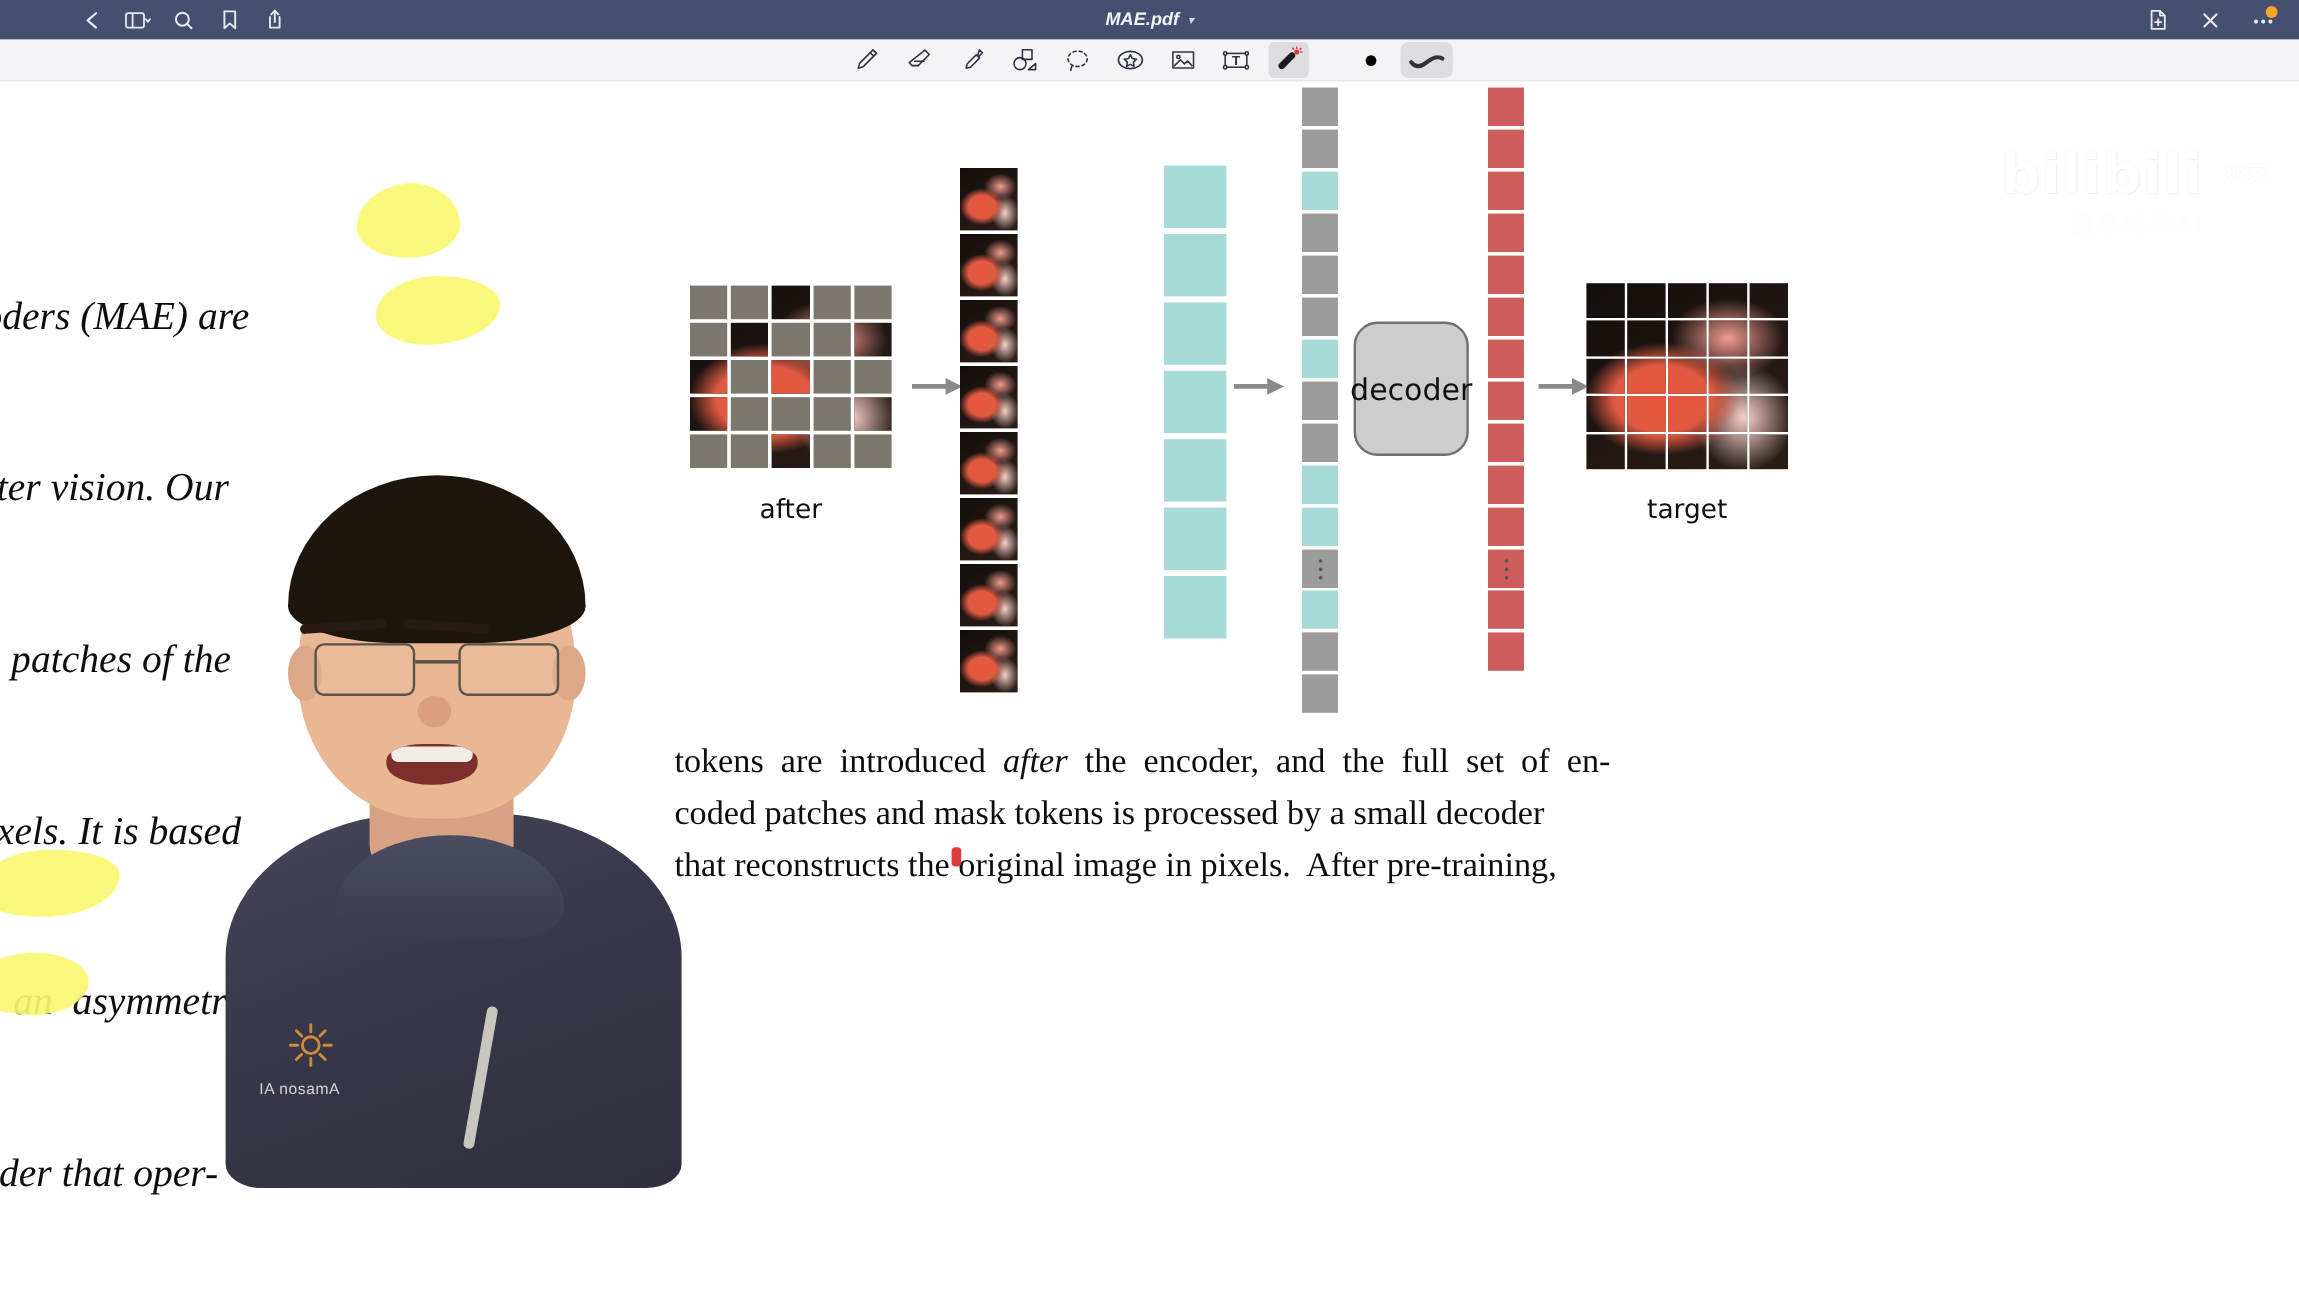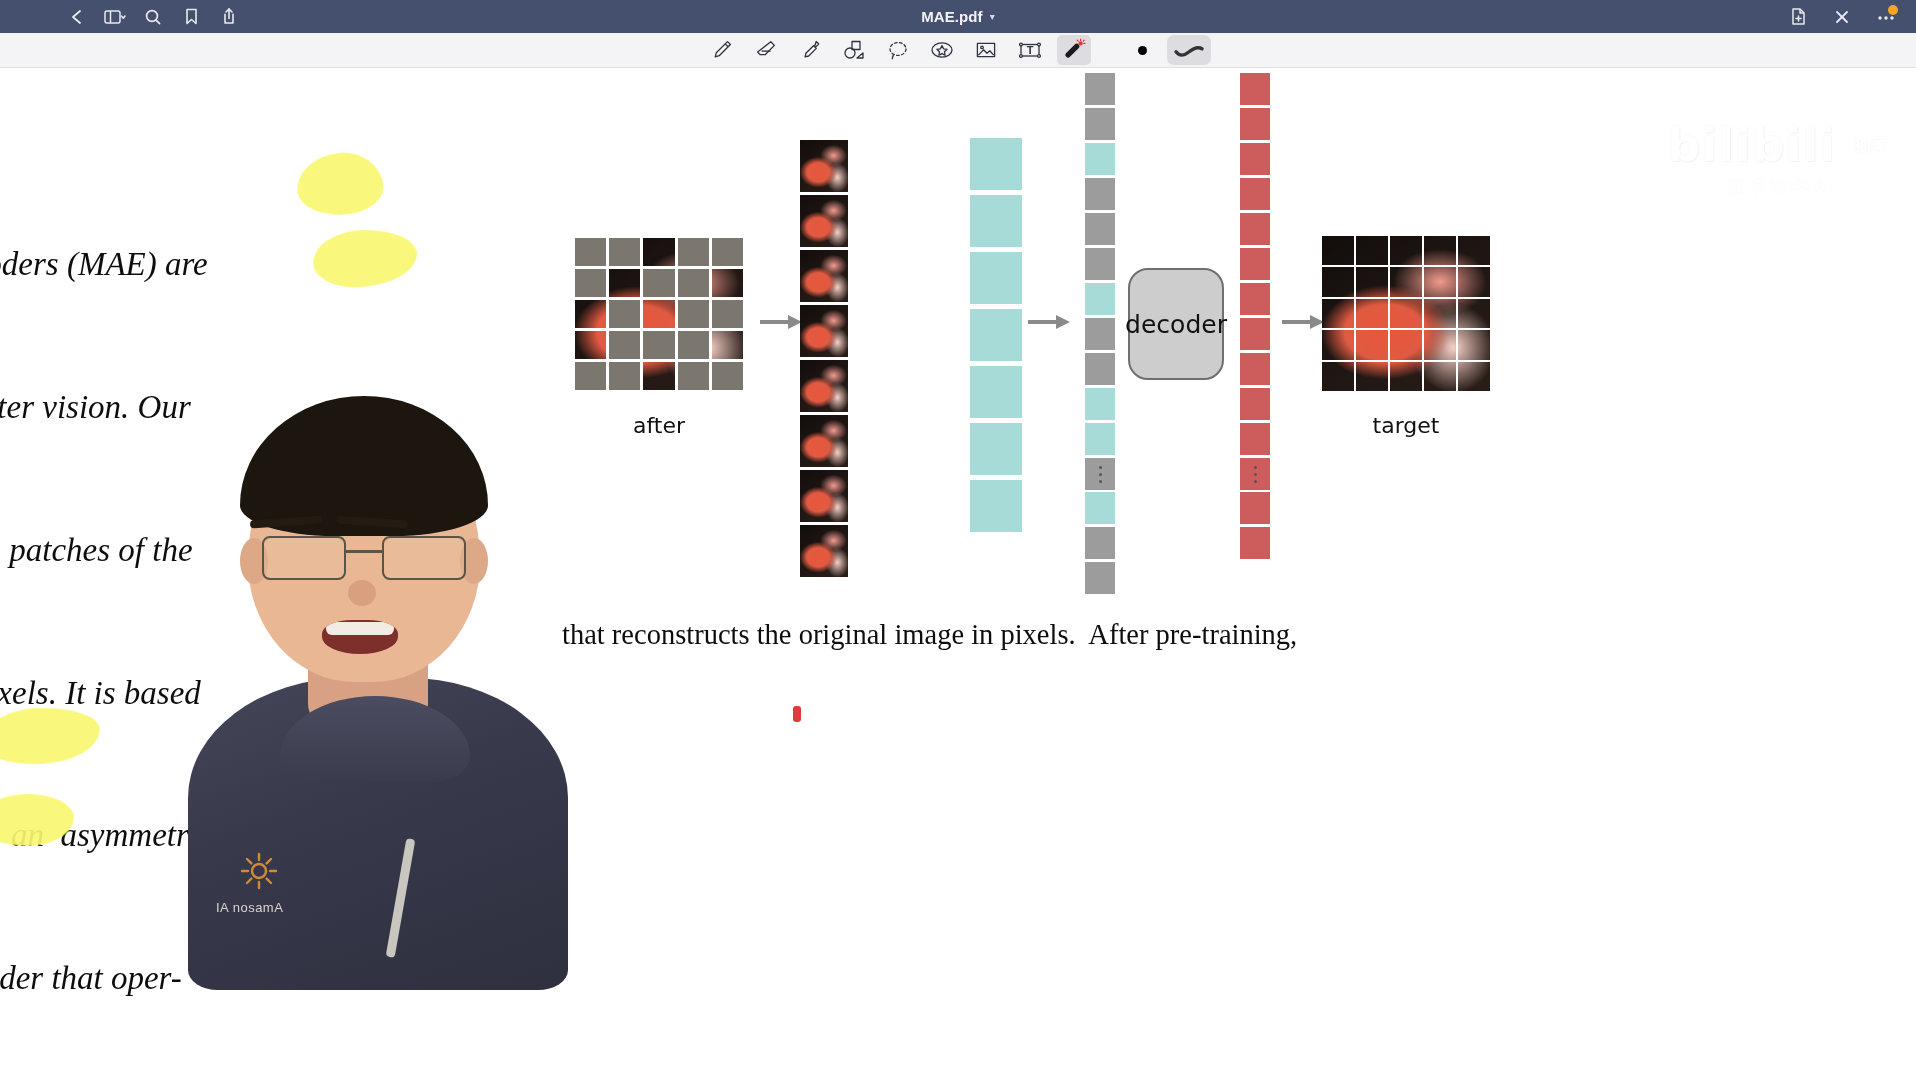--- a/index.html
+++ b/index.html
@@ -21,20 +21,21 @@
   .tb-btn {
     width: 38px; height: 30px;
     display: flex; align-items: center; justify-content: center;
     color: #e8eaf1;
   }
   .tb-btn svg { display: block; }
   .tb-title-wrap {
     position: absolute; left: 0; top: 0; width: 1916px; height: 33px;
     display: flex; align-items: center; justify-content: center;
     pointer-events: none;
+    font-style: italic;
   }
   .tb-title {
     font-size: 15px; color: #f2f3f7; font-weight: 700;
     letter-spacing: .1px; pointer-events: auto;
     display: flex; align-items: center; gap: 7px;
   }
   .tb-title .chev { font-size: 10px; opacity: .85; font-weight: 400; }
   .tb-right {
     position: absolute; right: 10px; top: 0; height: 33px;
     display: flex; align-items: center; gap: 4px;
@@ -632,20 +633,22 @@
         <div class="cell flam" style="background-position:0% 100%;"></div>
         <div class="cell flam" style="background-position:25% 100%;"></div>
         <div class="cell flam" style="background-position:50% 100%;"></div>
         <div class="cell flam" style="background-position:75% 100%;"></div>
         <div class="cell flam" style="background-position:100% 100%;"></div>
       </div>
       <div class="fig-label" style="left:762px; top:345px; width:168px;">target</div>
     </div>
 
     <div class="caption">
+      <span class="ln" id="cap3"><span>tokens  are  introduced  </span><i>after</i><span>  the  encoder,  and  the  full  set  of  en-</span></span>
+      <span class="ln" id="cap4"><span>coded patches and mask tokens is processed by a small decoder</span></span>
       <span class="ln" id="cap5"><span>that reconstructs the original image in pixels.  After pre-training,</span></span>
     </div>
     <div class="pen-mark"></div>
 
     <div class="presenter">
       <div class="pres-hood"></div>
       <div class="pres-neck"></div>
       <div class="hood-collar"></div>
       <div class="pres-head"></div>
       <div class="pres-ear l"></div>

